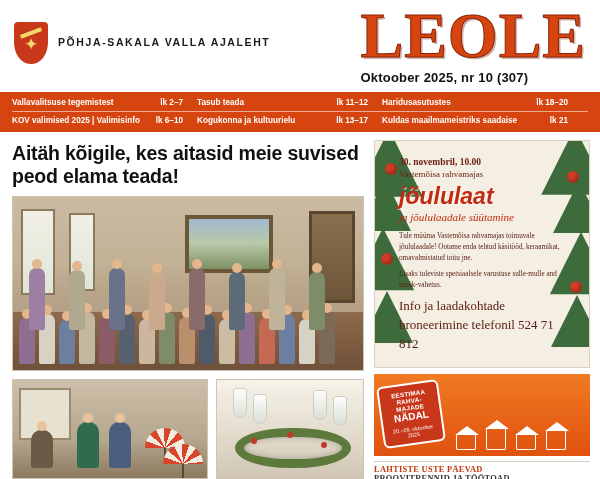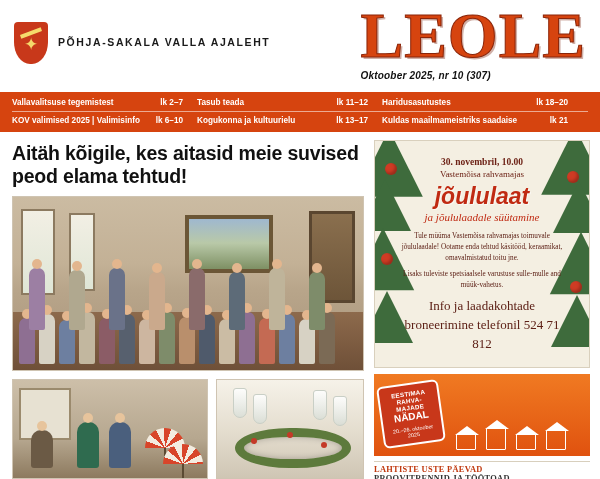--- a/index.html
+++ b/index.html
@@ -73,26 +73,25 @@
     font-weight: 700;
     font-size: 64px;
     line-height: 0.95;
     letter-spacing: 1px;
     color: #d6440f;
     -webkit-text-stroke: 1px #8a2408;
     text-shadow: 2px 2px 0 rgba(120,30,5,0.35);
     margin: 0;
   }
   .issue-line {
-    font-size: 10px;
+    font-size: 13px;
     font-weight: 700;
     color: #111;
     margin-top: 3px;
     letter-spacing: 0.2px;
-    font-style: italic;
   }
 
   
   .contents {
     background: #d6440f;
     color: #fff;
     padding: 4px 12px 5px 12px;
     font-size: 8.2px;
     font-weight: 700;
   }
@@ -276,21 +275,20 @@
   .ball {
     position: absolute;
     width: 12px; height: 12px;
     border-radius: 50%;
     background: #cf3b24;
     box-shadow: inset -2px -2px 3px rgba(0,0,0,0.25);
   }
   .ad-inner {
     position: absolute;
     left: 24px; right: 24px; top: 16px; bottom: 12px;
-    text-align: center;
     color: #7a1f12;
   }
   .ad-date {
     font-family: "Liberation Serif", serif;
     font-size: 9.5px;
     font-weight: 700;
     color: #6d2216;
     margin-bottom: 2px;
   }
   .ad-place {
@@ -435,21 +433,21 @@
       <div class="c-col c">
         <span class="c-label">Kuldas maailmameistriks saadaise</span>
         <span class="c-page">lk 21</span>
       </div>
     </div>
   </div>
 
   <div class="body">
 
     <div class="left">
-      <div class="headline">Aitäh kõigile, kes aitasid meie suvised peod elama tehtud!</div>
+      <div class="headline">Aitäh kõigile, kes aitasid meie suvised peod elama teada!</div>
 
       <div class="photo-main">
         <div class="hall-wall"></div>
         <div class="hall-window w1"></div>
         <div class="hall-window w2"></div>
         <div class="picture-frame"></div>
         <div class="door"></div>
         <div class="hall-floor"></div>
         <div class="crowd">
           <div class="p" style="left:6px;height:46px;background:#8e6f92;">

